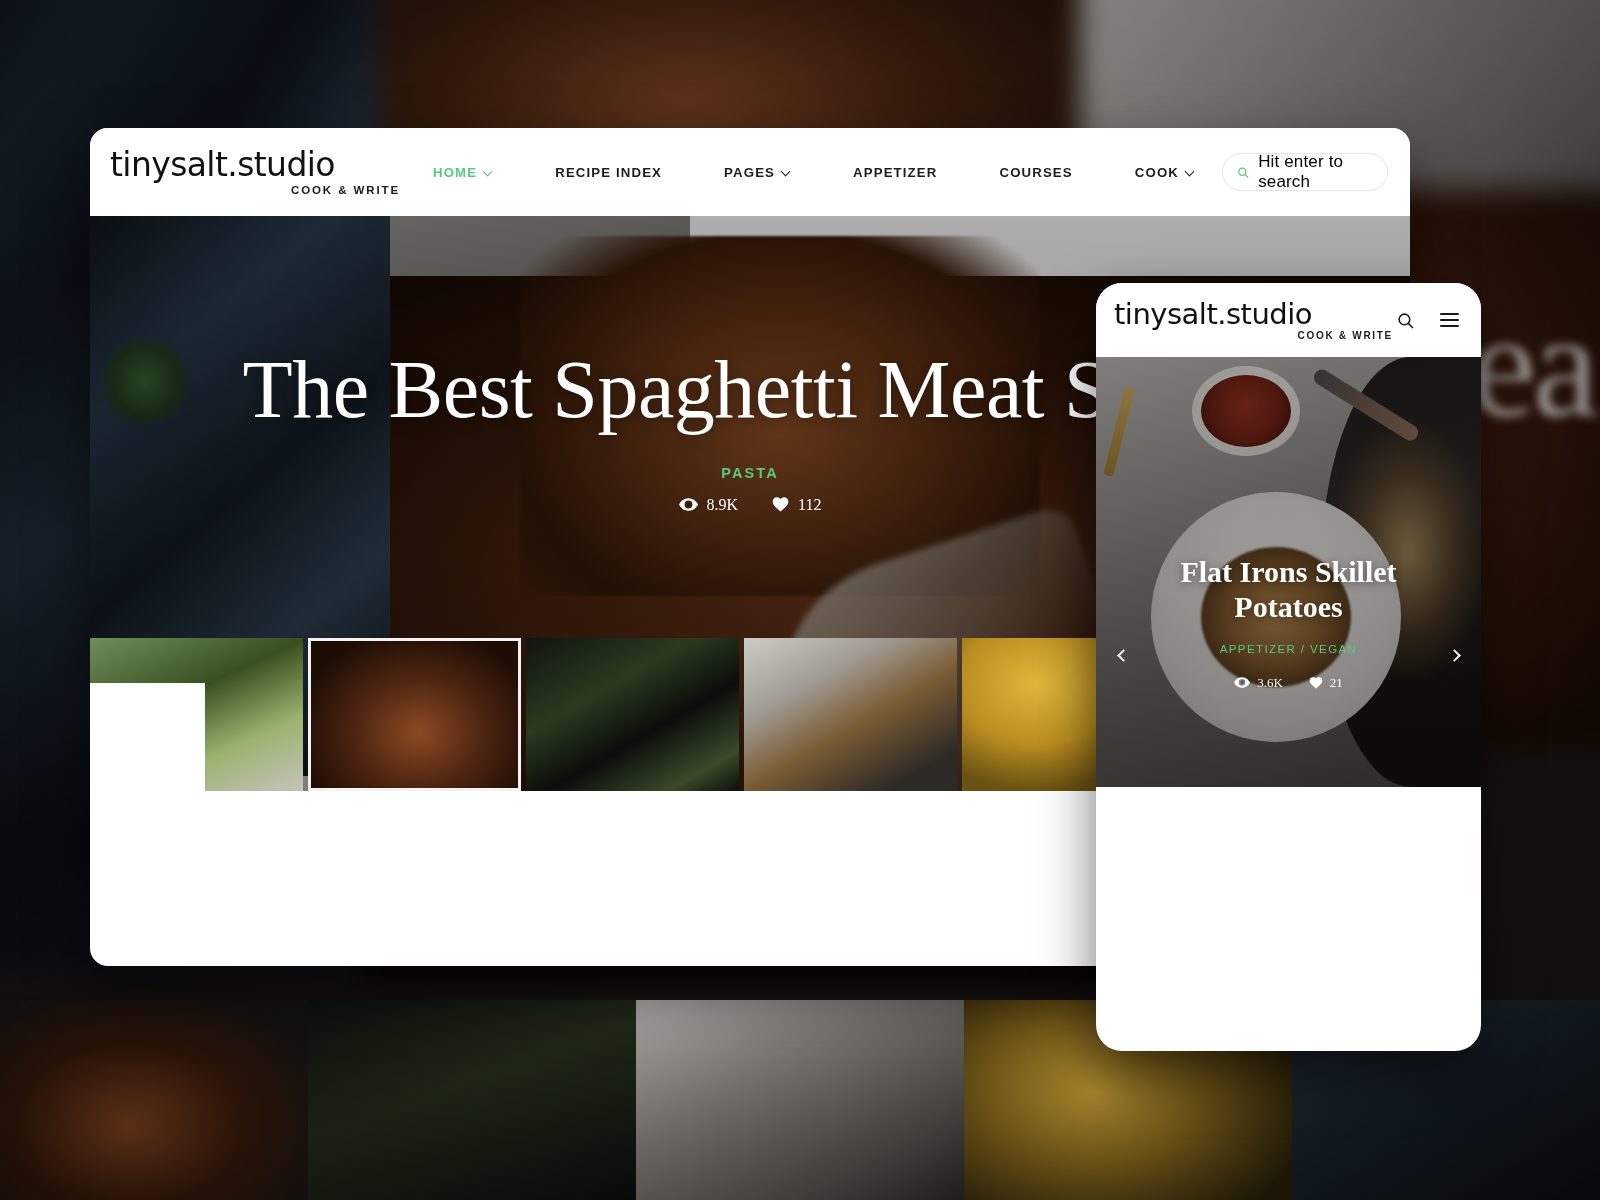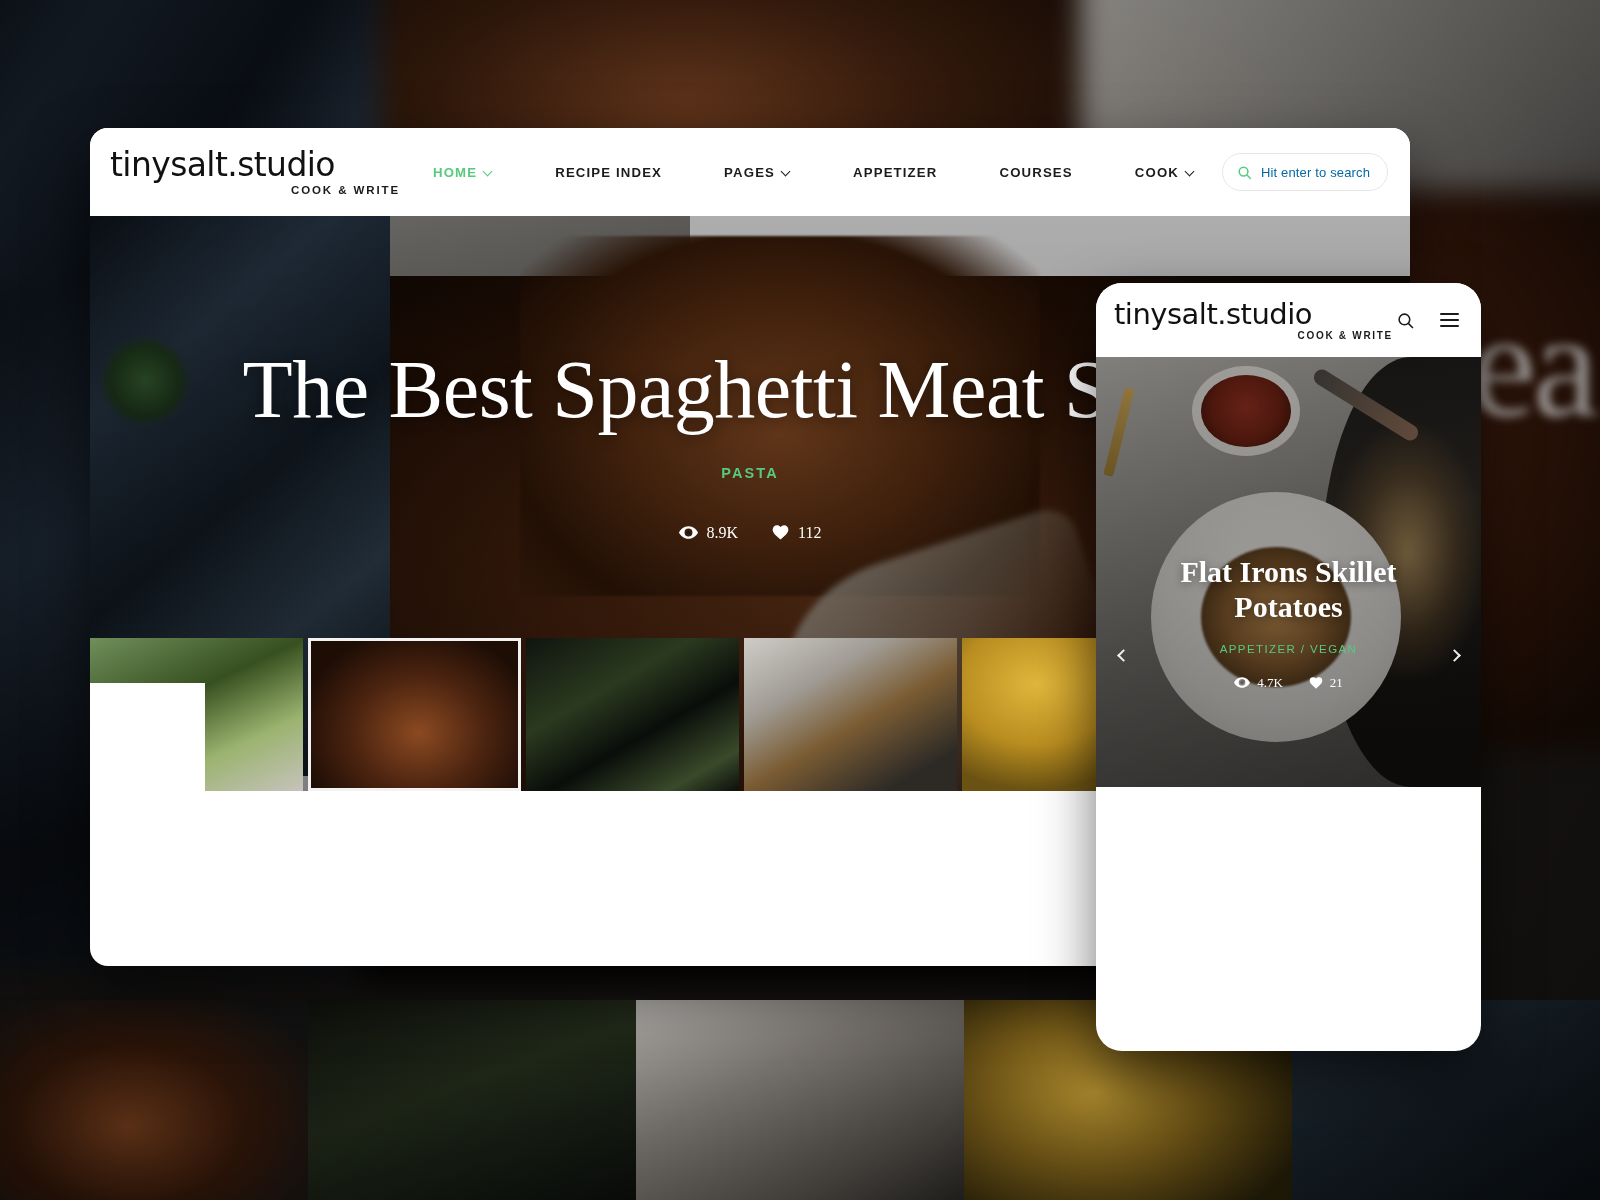--- a/index.html
+++ b/index.html
@@ -98,21 +98,21 @@
   .chev { display: inline-block; width: 9px; height: 9px; position: relative; }
   .chev::after {
     content: ""; position: absolute; left: 0; top: 0;
     width: 6px; height: 6px; border-right: 1.6px solid currentColor;
     border-bottom: 1.6px solid currentColor; transform: rotate(45deg);
   }
   .search-box {
     width: 166px; height: 38px; border: 1px solid #e6e6e6; border-radius: 20px;
     display: flex; align-items: center; gap: 9px; padding: 0 14px; background: #fff;
   }
-  .search-ph { font-size: 13px; color: #0369a1; letter-spacing: 0.15px; }
+  .search-ph { font-size: 17px; color: #000000; letter-spacing: 0.15px; }
 
   
   .d-hero { position: relative; height: 620px; overflow: hidden; }
   .hero-photo { position: absolute; inset: 0; }
   .hp-denim {
     position: absolute; left: 0; top: 0; width: 300px; height: 560px;
     background: linear-gradient(140deg, #0e141c 0%, #2c3d4f 25%, #16202b 50%, #3a4e61 72%, #0b0f14 100%);
   }
   .hp-denim::after {
     content: ""; position: absolute; left: 10px; top: 120px; width: 90px; height: 90px;
@@ -147,21 +147,21 @@
     position: absolute; left: 0; right: 0; top: 130px; text-align: center; padding: 0 60px;
   }
   .hero-title {
     font-family: "Liberation Serif", serif; color: #fff; font-size: 82px;
     line-height: 1.08; font-weight: 400; letter-spacing: -0.5px;
     text-shadow: 0 2px 14px rgba(0,0,0,0.45);
   }
   .hero-cat {
     margin-top: 30px; color: #58c97f; font-size: 14.5px; font-weight: 700; letter-spacing: 2.1px;
   }
-  .hero-stats { margin-top: 43px; display: flex; justify-content: center; gap: 34px; }
+  .hero-stats { margin-top: 15px; display: flex; justify-content: center; gap: 34px; }
   .stat { display: flex; align-items: center; gap: 9px; color: #fff; font-size: 16px;
     font-family: "Liberation Serif", serif; }
 
   
   .d-thumbs {
     position: absolute; left: 0; right: 0; bottom: 45px; height: 153px;
     display: flex; gap: 5px; padding-left: 0;
   }
   .thumb { width: 213px; height: 153px; flex: 0 0 auto; position: relative; overflow: hidden; }
   .thumb.active { outline: 3px solid rgba(255,255,255,0.95); outline-offset: -3px; }
@@ -430,21 +430,21 @@
 
     <div class="m-hero-content">
       <h2 class="m-hero-title">Flat Irons Skillet Potatoes</h2>
       <div class="m-hero-cat">APPETIZER / VEGAN</div>
       <div class="m-hero-stats">
         <div class="m-stat">
           <svg width="16" height="11" viewBox="0 0 24 16" fill="#fff">
             <path d="M12 0C6 0 1.7 4.2 0 8c1.7 3.8 6 8 12 8s10.3-4.2 12-8c-1.7-3.8-6-8-12-8zm0 13a5 5 0 1 1 0-10 5 5 0 0 1 0 10z"></path>
             <circle cx="12" cy="8" r="2.6" fill="#5f5c58"></circle>
           </svg>
-          <span>4.7K</span>
+          <span>3.6K</span>
         </div>
         <div class="m-stat">
           <svg width="14" height="12" viewBox="0 0 24 22" fill="#fff">
             <path d="M12 21.4l-1.7-1.6C4.3 14.4 0.5 11 0.5 6.8A6.3 6.3 0 0 1 6.8 0.5c2 0 3.9 0.9 5.2 2.4A7 7 0 0 1 17.2 0.5a6.3 6.3 0 0 1 6.3 6.3c0 4.2-3.8 7.6-9.8 13z"></path>
           </svg>
           <span>21</span>
         </div>
       </div>
     </div>
 

